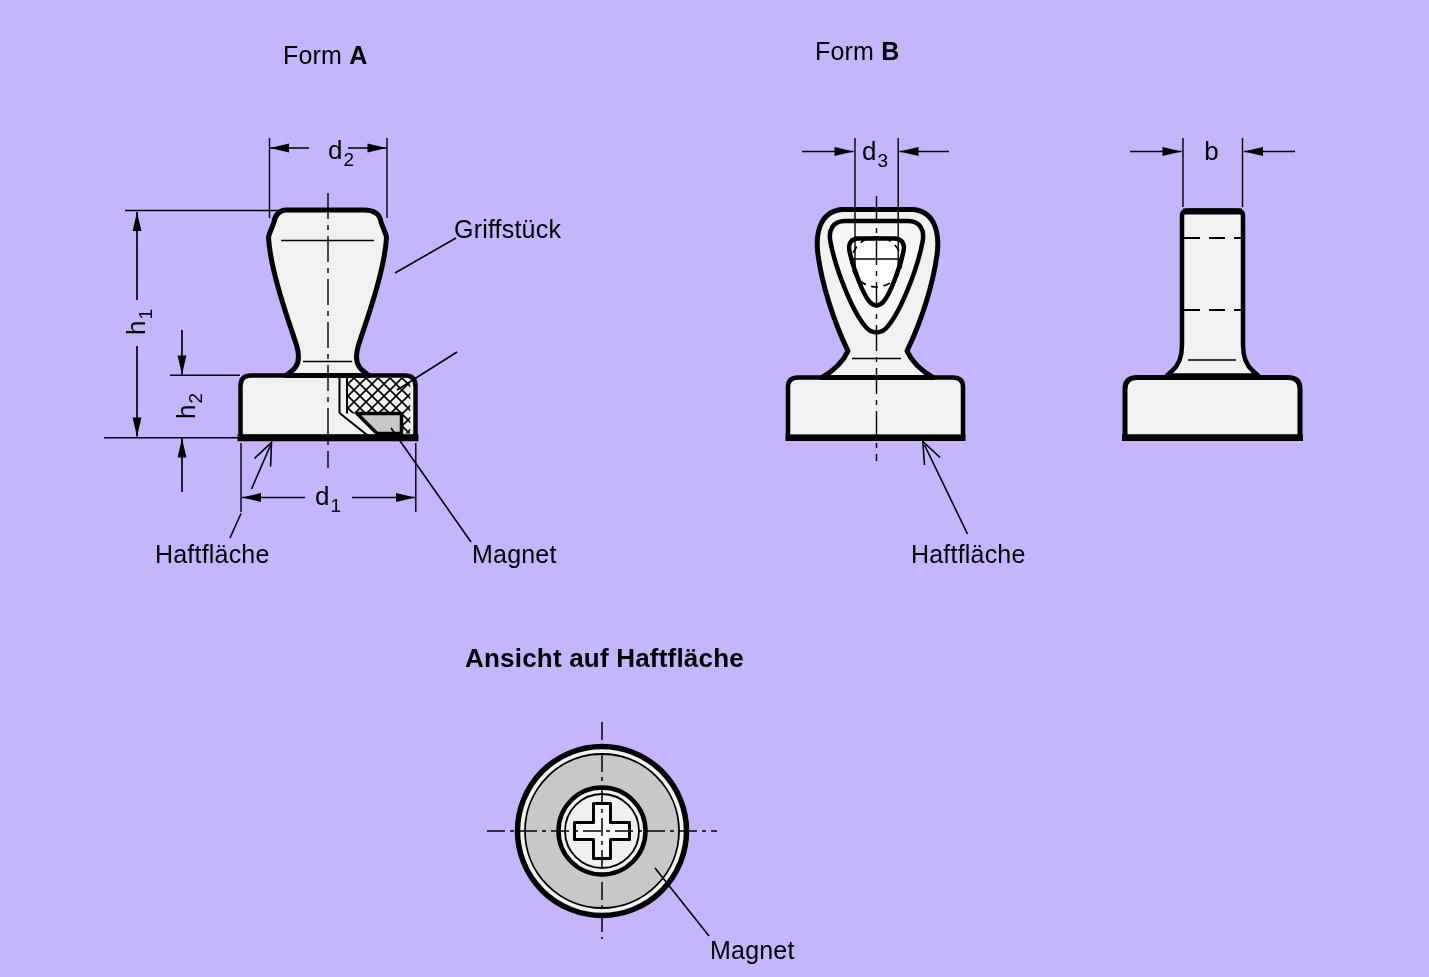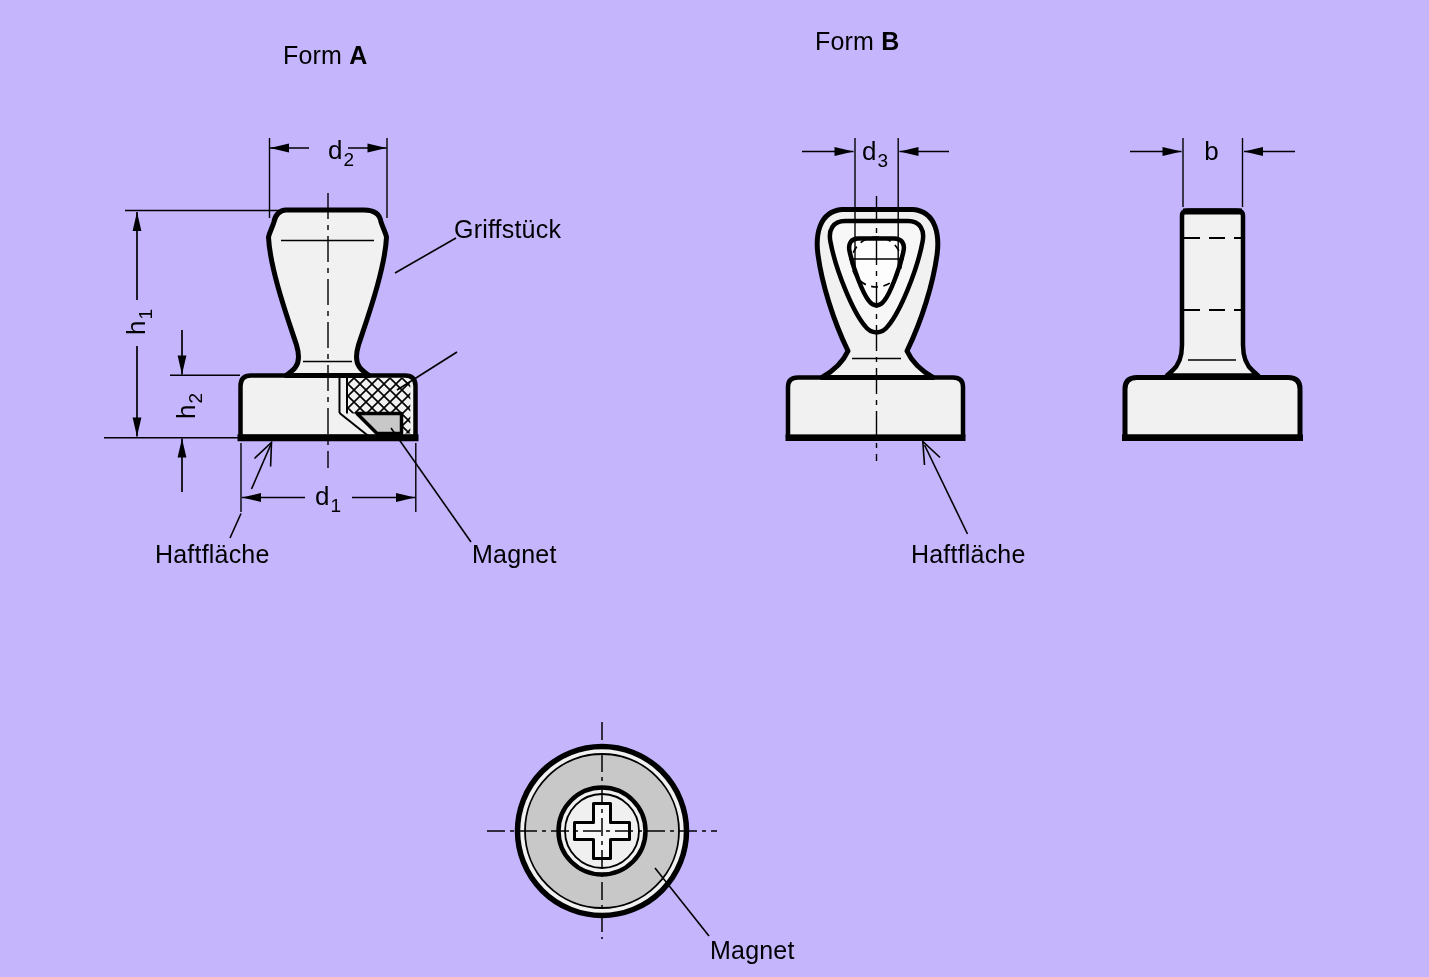--- a/index.html
+++ b/index.html
@@ -188,31 +188,32 @@
       <line x1="487" y1="831" x2="717" y2="831" stroke-width="1.5" stroke-dasharray="18 5 4 5"></line>
       <line x1="602" y1="722" x2="602" y2="939" stroke-width="1.5" stroke-dasharray="18 5 4 5"></line>
       <line x1="655" y1="868" x2="709" y2="936" stroke-width="1.6"></line>
     </g>
   </svg>
 
   <div class="lbl" style="left:283px;top:41px;">
     <span>Form</span><span class="bold">A</span>
   </div>
 
-  <div class="lbl" style="left:815px;top:27px;">
+  <div class="lbl" style="left:815px;top:37px;">
     <span>Form</span><span class="bold">B</span>
   </div>
 
   <div class="lbl" style="left:454px;top:215px;">Griffstück</div>
 
 
   <div class="lbl" style="left:155px;top:540px;">Haftfläche</div>
   <div class="lbl" style="left:472px;top:540px;">Magnet</div>
   <div class="lbl" style="left:911px;top:540px;">Haftfläche</div>
 
+  <div class="view-title" style="left:465px;top:643px;">Ansicht auf Haftfläche</div>
   <div class="lbl" style="left:710px;top:936px;">Magnet</div>
 
   <div class="dim" style="left:328px;top:150px;margin-left:13px;">
     <span>d</span><span class="sub">2</span>
   </div>
 
   <div class="dim" style="left:328px;top:496px;">
     <span>d</span><span class="sub">1</span>
   </div>
 

